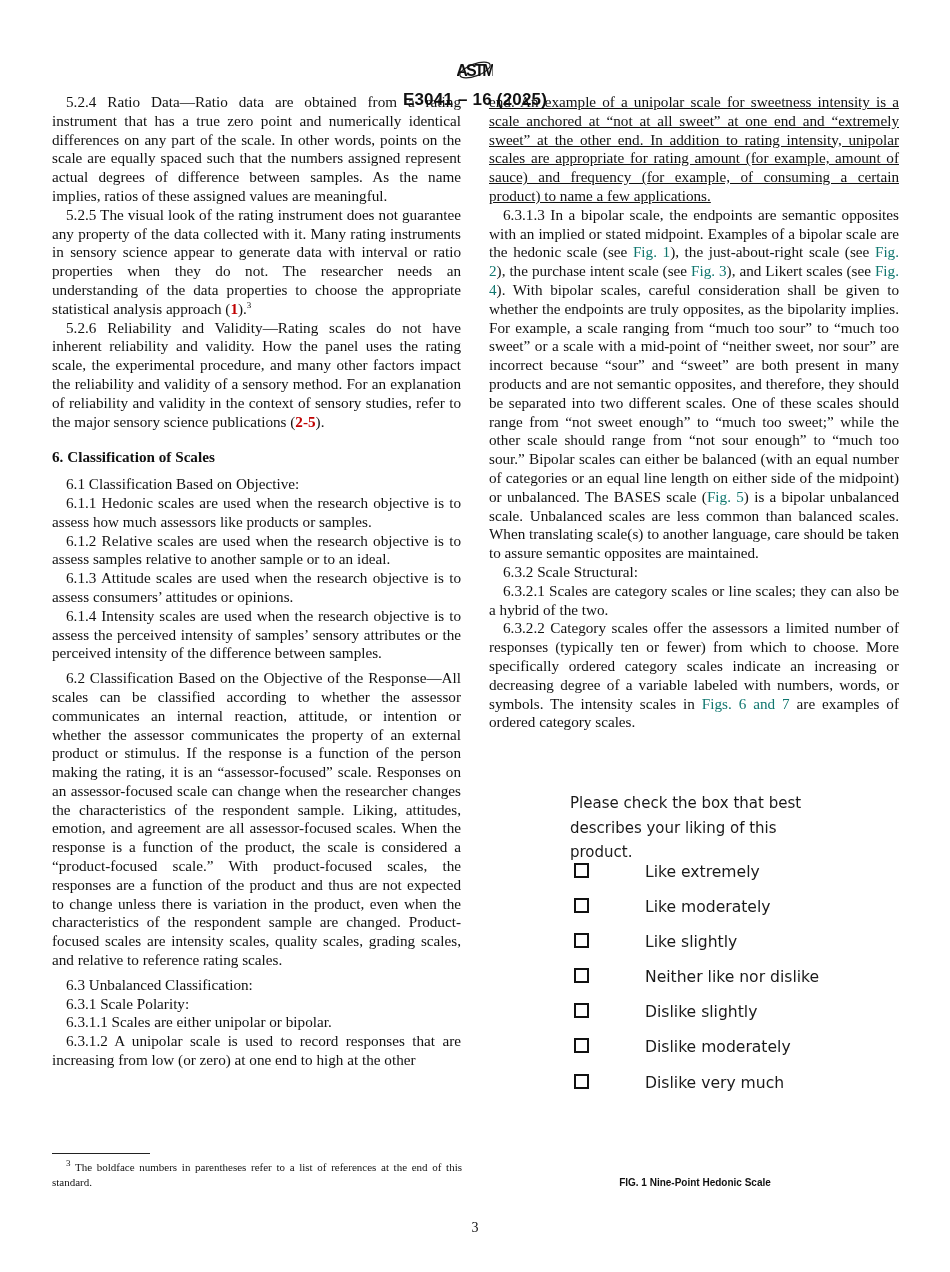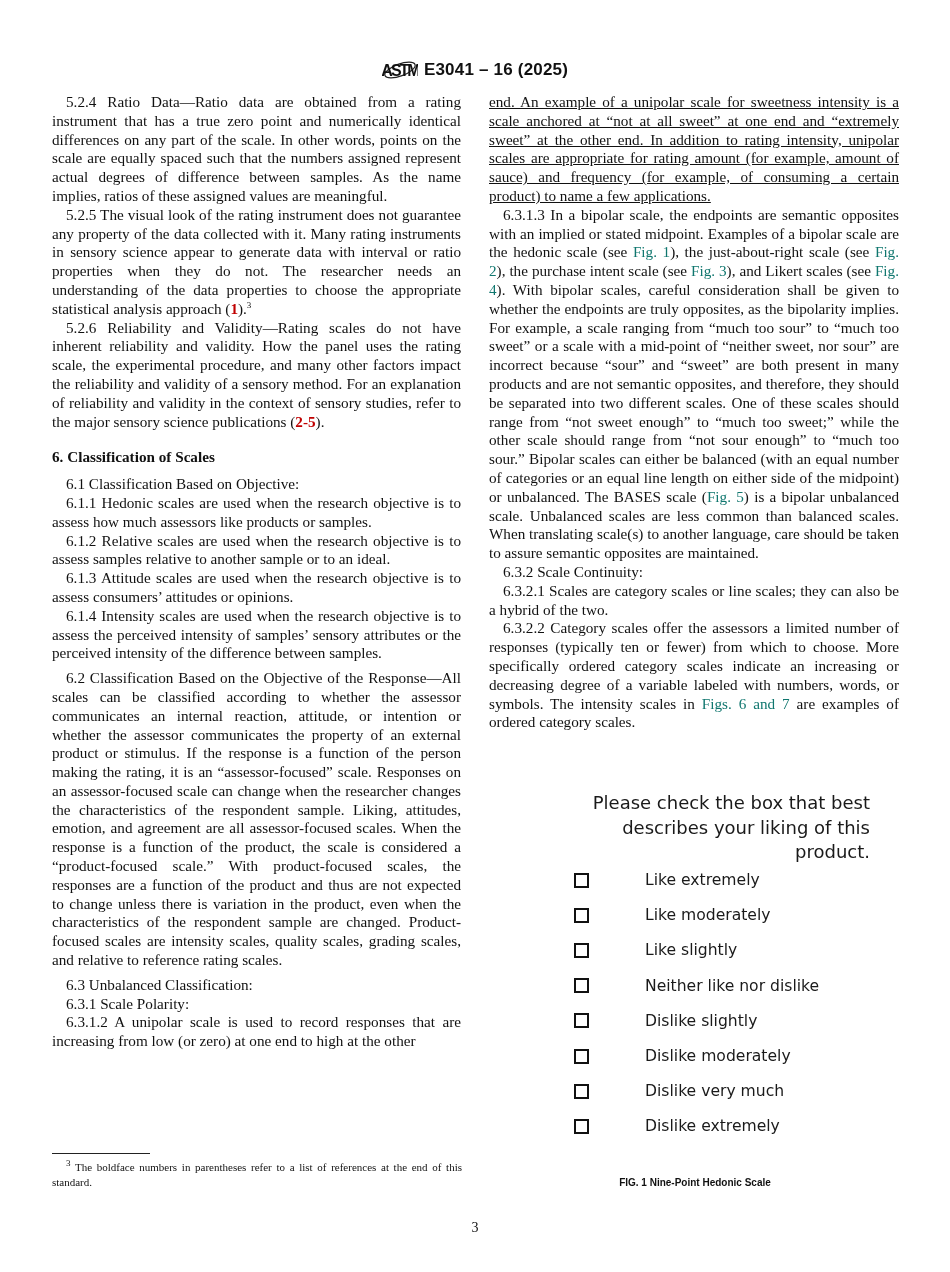--- a/index.html
+++ b/index.html
@@ -1,40 +1,40 @@
 <!DOCTYPE html>
 <html><head>
 <meta charset="utf-8">
 <style>
   html, body { margin:0; padding:0; background:#ffffff; }
   body { width:950px; height:1272px; position:relative; overflow:hidden; color:#111; }
 
-  .header { position:absolute; top:56px; left:0; width:950px; display:flex; justify-content:center; align-items:center; gap:6px; }
+  .header { position:absolute; top:56px; left:0; width:950px; display:flex; justify-content:center; align-items:center; gap:6px;flex-direction:column; }
   .logo { width:36px; height:28px; position:relative; }
   .header-title { font-family:"Liberation Sans", sans-serif; font-weight:bold; font-size:17px; letter-spacing:0.2px; color:#111; }
 
   .col { position:absolute; top:93px; font-family:"Liberation Serif", serif; font-size:15.2px; line-height:18.8px; text-align:justify; }
   .col-left { left:52px; width:409px; }
   .col-right { left:489px; width:410px; }
   .p { margin:0; text-indent:14px; }
   .p.noind { text-indent:0;text-decoration:underline; }
   .it { }
   .ref { color:#c00000; font-weight:bold; }
   .link { color:#0f766e; }
   sup { font-size:9px; line-height:0; vertical-align:super; }
   .h6 { font-weight:bold; margin:17px 0 8px 0; text-indent:0; }
   .gap { height:6px; }
 
   .footnote-rule { position:absolute; left:52px; top:1153px; width:98px; height:0; border-top:1px solid #222; }
   .footnote { position:absolute; left:52px; top:1160px; width:410px; font-family:"Liberation Serif", serif; font-size:11px; line-height:15px; text-align:justify; text-indent:14px; }
   .page-num { position:absolute; top:1220px; left:0; width:950px; text-align:center; font-family:"Liberation Serif", serif; font-size:14px; }
 
   .figure { position:absolute; left:570px; top:791px; width:300px; font-family:"DejaVu Sans", sans-serif; color:#1a1a1a; }
-  .fig-prompt { font-size:18px; line-height:24.5px; margin:0;text-align:right; }
-  .fig-option { display:flex; align-items:center; height:35.2px; }
+  .fig-prompt { font-size:15px; line-height:24.5px; margin:0; }
+  .fig-option { display:flex; align-items:flex-start; height:35.2px; }
   .fig-box { width:11px; height:11px; border:2px solid #111; margin-left:4px; margin-right:56px; flex:0 0 auto; }
   .fig-label { font-size:15.6px; }
   .fig-caption { position:absolute; left:570px; top:1177px; width:250px; text-align:center; font-family:"Liberation Sans", sans-serif; font-weight:bold; font-size:10px; color:#111; }
 </style>
 </head>
 <body>
 
 <div class="header">
   <span class="logo">
     <svg width="36" height="28" viewBox="0 0 36 28">
@@ -67,30 +67,31 @@
   <p class="p">
     <span>6.2  </span><span class="it">Classification Based on the Objective of the Response</span><span>—All scales can be classified according to whether the assessor communicates an internal reaction, attitude, or intention or whether the assessor communicates the property of an external product or stimulus. If the response is a function of the person making the rating, it is an “assessor-focused” scale. Responses on an assessor-focused scale can change when the researcher changes the characteristics of the respondent sample. Liking, attitudes, emotion, and agreement are all assessor-focused scales. When the response is a function of the product, the scale is considered a “product-focused scale.” With product-focused scales, the responses are a function of the product and thus are not expected to change unless there is variation in the product, even when the characteristics of the respondent sample are changed. Product-focused scales are intensity scales, quality scales, grading scales, and relative to reference rating scales.</span>
   </p>
   <div class="gap"></div>
   <p class="p">
     <span>6.3  </span><span class="it">Unbalanced Classification:</span>
   </p>
   <p class="p">
     <span>6.3.1  </span><span class="it">Scale Polarity:</span>
   </p>
+  <p class="p">6.3.1.1  Scales are either unipolar or bipolar.</p>
   <p class="p">6.3.1.2  A unipolar scale is used to record responses that are increasing from low (or zero) at one end to high at the other</p>
 </div>
 
 <div class="col col-right">
   <p class="p noind">end. An example of a unipolar scale for sweetness intensity is a scale anchored at “not at all sweet” at one end and “extremely sweet” at the other end. In addition to rating intensity, unipolar scales are appropriate for rating amount (for example, amount of sauce) and frequency (for example, of consuming a certain product) to name a few applications.</p>
   <p class="p">
     <span>6.3.1.3  In a bipolar scale, the endpoints are semantic opposites with an implied or stated midpoint. Examples of a bipolar scale are the hedonic scale (see </span><span class="link">Fig. 1</span><span>), the just-about-right scale (see </span><span class="link">Fig. 2</span><span>), the purchase intent scale (see </span><span class="link">Fig. 3</span><span>), and Likert scales (see </span><span class="link">Fig. 4</span><span>). With bipolar scales, careful consideration shall be given to whether the endpoints are truly opposites, as the bipolarity implies. For example, a scale ranging from “much too sour” to “much too sweet” or a scale with a mid-point of “neither sweet, nor sour” are incorrect because “sour” and “sweet” are both present in many products and are not semantic opposites, and therefore, they should be separated into two different scales. One of these scales should range from “not sweet enough” to “much too sweet;” while the other scale should range from “not sour enough” to “much too sour.” Bipolar scales can either be balanced (with an equal number of categories or an equal line length on either side of the midpoint) or unbalanced. The BASES scale (</span><span class="link">Fig. 5</span><span>) is a bipolar unbalanced scale. Unbalanced scales are less common than balanced scales. When translating scale(s) to another language, care should be taken to assure semantic opposites are maintained.</span>
   </p>
   <p class="p">
-    <span>6.3.2  </span><span class="it">Scale Continuity:</span>
+    <span>6.3.2  </span><span class="it">Scale Structural:</span>
   </p>
   <p class="p">6.3.2.1  Scales are category scales or line scales; they can also be a hybrid of the two.</p>
   <p class="p">
     <span>6.3.2.2  Category scales offer the assessors a limited number of responses (typically ten or fewer) from which to choose. More specifically ordered category scales indicate an increasing or decreasing degree of a variable labeled with numbers, words, or symbols. The intensity scales in </span><span class="link">Figs. 6 and 7</span><span> are examples of ordered category scales.</span>
   </p>
 </div>
 
 <div class="figure">
   <p class="fig-prompt">Please check the box that best</p>
   <p class="fig-prompt">describes your liking of this</p>
@@ -116,24 +117,20 @@
       <span class="fig-label">Dislike slightly</span>
     </div>
   <div class="fig-option">
       <span class="fig-box"></span>
       <span class="fig-label">Dislike moderately</span>
     </div>
   <div class="fig-option">
       <span class="fig-box"></span>
       <span class="fig-label">Dislike very much</span>
     </div>
-  <div class="fig-option">
-      <span class="fig-box"></span>
-      <span class="fig-label">Dislike extremely</span>
-    </div>
 </div>
 <div class="fig-caption">FIG. 1 Nine-Point Hedonic Scale</div>
 
 <div class="footnote-rule"></div>
 <div class="footnote">
   <sup>3</sup><span> The boldface numbers in parentheses refer to a list of references at the end of this standard.</span>
 </div>
 
 <div class="page-num">3</div>
 

